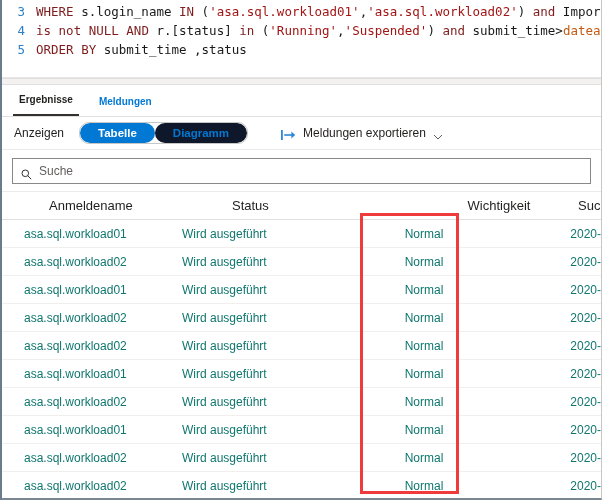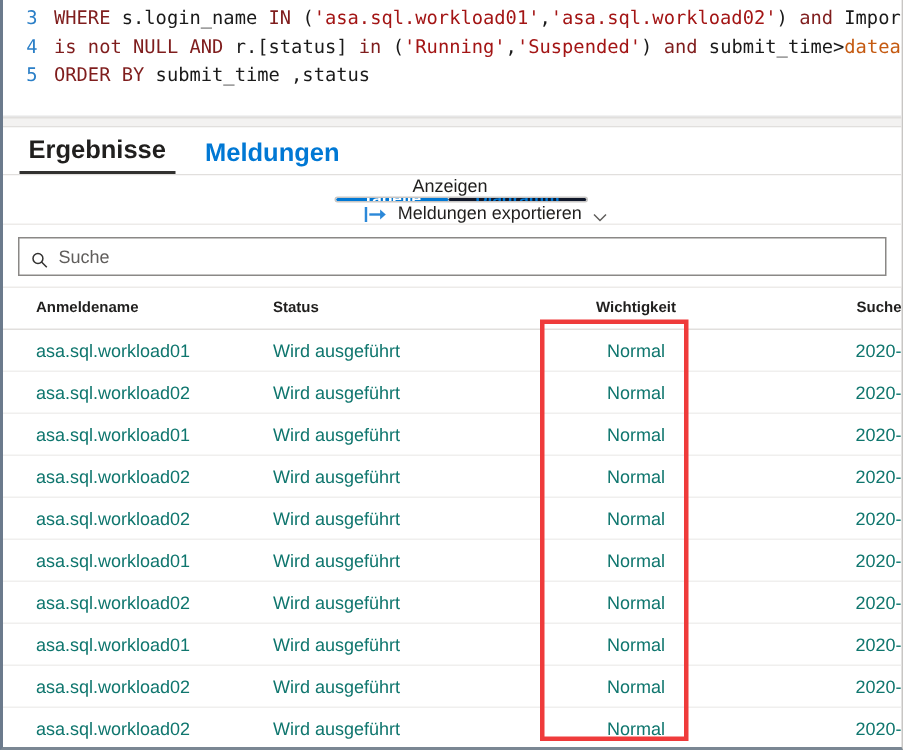--- a/index.html
+++ b/index.html
@@ -74,21 +74,21 @@
   .tabbar {
     display: flex;
     align-items: flex-end;
     height: 32px;
     padding-left: 11px;
     border-bottom: 1px solid #e1dfdd;
     box-sizing: border-box;
     background: #ffffff;
   }
   .tab {
-    font-size: 17px;
+    font-size: 10px;
     padding: 0 6px 7px 6px;
     margin-right: 14px;
     cursor: pointer;
     color: #0078d4;
     font-weight: 600;
     line-height: 14px;
   }
   .tab.active {
     color: #201f1e;
     border-bottom: 2px solid #323130;
@@ -96,21 +96,20 @@
 
   
   .toolbar {
     display: flex;
     align-items: center;
     height: 33px;
     padding-left: 12px;
     border-bottom: 1px solid #edebe9;
     box-sizing: border-box;
     background: #ffffff;
-    flex-direction: column;
   }
   .toolbar-label {
     font-size: 12px;
     color: #201f1e;
     margin-right: 15px;
   }
   .pillgroup {
     display: flex;
     align-items: stretch;
     height: 20px;
@@ -203,23 +202,24 @@
     border-bottom: 1px solid #e1dfdd;
   }
   .c {
     font-size: 12px;
     color: #0f766e;
     white-space: nowrap;
     overflow: hidden;
     box-sizing: border-box;
   }
   .row.header .c {
-    font-weight: 700;
-    font-size: 10px;
-    color: #201f1e;
+    font-weight: 400;
+    font-size: 13px;
+    color: #201f1e;
+    margin-left: 25px;
   }
   .c1 { width: 180px; padding-left: 22px; }
   .c2 { width: 188px; }
   .c3 { width: 108px; text-align: center; }
   .c4 { flex: 1; text-align: right; padding-right: 0px; }
 
   
   .highlight {
     position: absolute;
     left: 358px;

